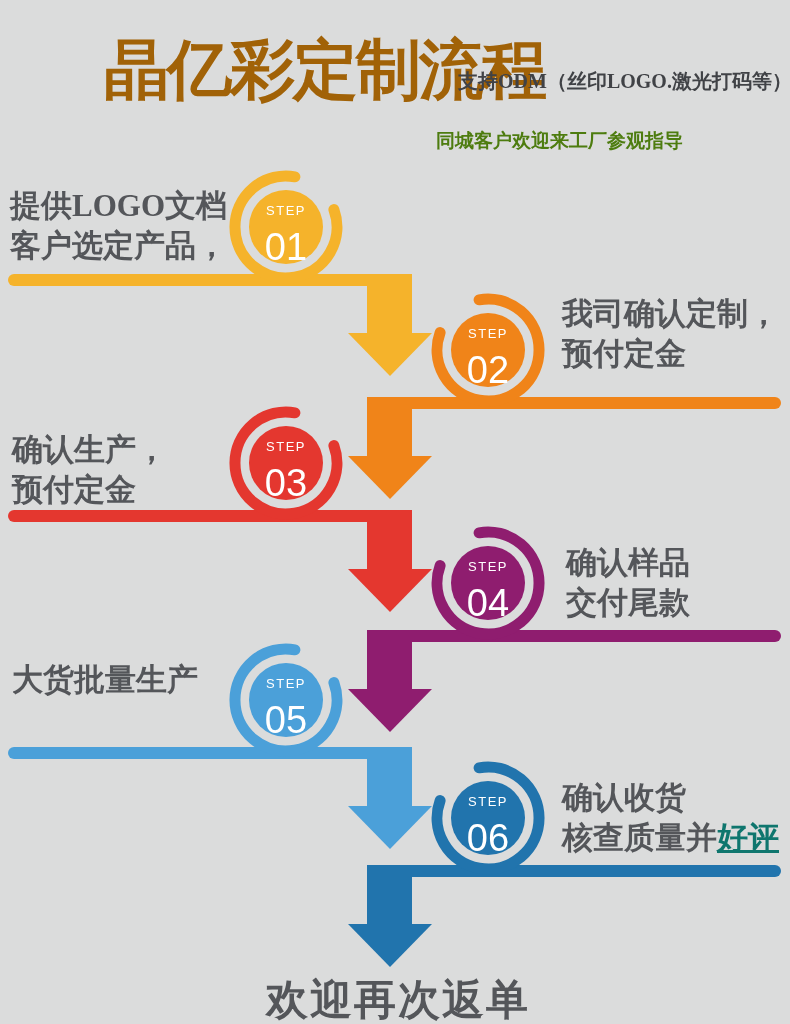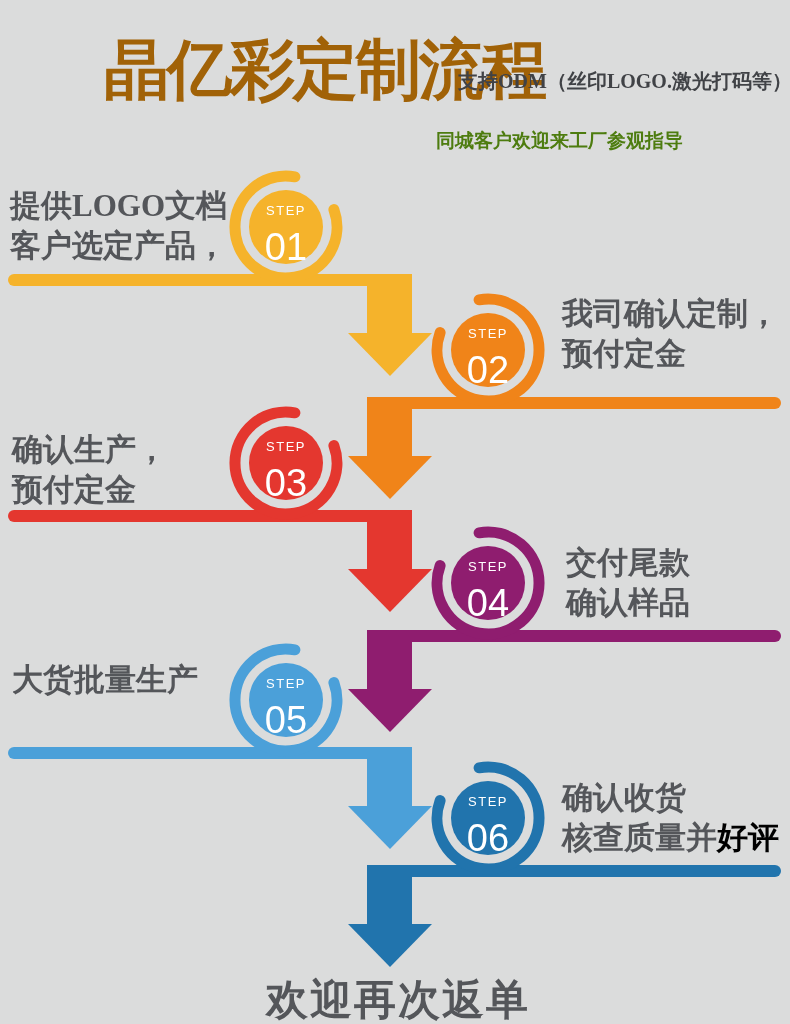--- a/index.html
+++ b/index.html
@@ -39,21 +39,21 @@
     border-left:42px solid transparent;border-right:42px solid transparent;
     border-top:43px solid var(--c);
   }
   .medallion{position:absolute;width:120px;height:120px;}
   .medallion svg{display:block;width:120px;height:120px;}
   .step-text{
     position:absolute;font-family:"Liberation Serif",serif;
     font-size:31px;font-weight:bold;line-height:40px;color:#54565a;
     white-space:nowrap;
   }
-  .hl{color:#000000;}
+  .hl{color:#0f766e;text-decoration:underline;}
   .svg-step{font-family:"Liberation Sans",sans-serif;font-size:13px;letter-spacing:1.5px;fill:#ffffff;}
   .svg-num{font-family:"Liberation Sans",sans-serif;font-size:38px;fill:#ffffff;}
   
   .footer-text{
     position:absolute;left:266px;top:972px;
     font-family:"Liberation Serif",serif;font-size:42px;font-weight:bold;
     letter-spacing:2px;color:#54565a;white-space:nowrap;
   }
 </style>
 </head>
@@ -114,22 +114,22 @@
         <path d="M 107.9 42.6 A 51 51 0 1 1 68.9 9.8" fill="none" stroke="currentColor" stroke-width="11" stroke-linecap="round"></path>
         <circle cx="60" cy="60" r="37" fill="currentColor"></circle>
         <text x="60" y="48" text-anchor="middle" class="svg-step">STEP</text>
         <text x="60" y="93" text-anchor="middle" class="svg-num">03</text>
       </svg>
     </div>
   </div>
 
   <div class="step s4">
     <div class="step-text" style="left:566px;top:543px;">
+      <div>确认样品</div>
       <div>交付尾款</div>
-      <div>确认样品</div>
     </div>
     <div class="bar capR" style="left:367px;top:630px;width:414px;"></div>
     <div class="shaft" style="top:630px;height:59px;"></div>
     <div class="head" style="top:689px;"></div>
     <div class="medallion" style="left:428px;top:523px;">
       <svg viewBox="0 0 120 120">
         <path d="M 12.1 42.6 A 51 51 0 1 0 51.1 9.8" fill="none" stroke="currentColor" stroke-width="11" stroke-linecap="round"></path>
         <circle cx="60" cy="60" r="37" fill="currentColor"></circle>
         <text x="60" y="48" text-anchor="middle" class="svg-step">STEP</text>
         <text x="60" y="93" text-anchor="middle" class="svg-num">04</text>

